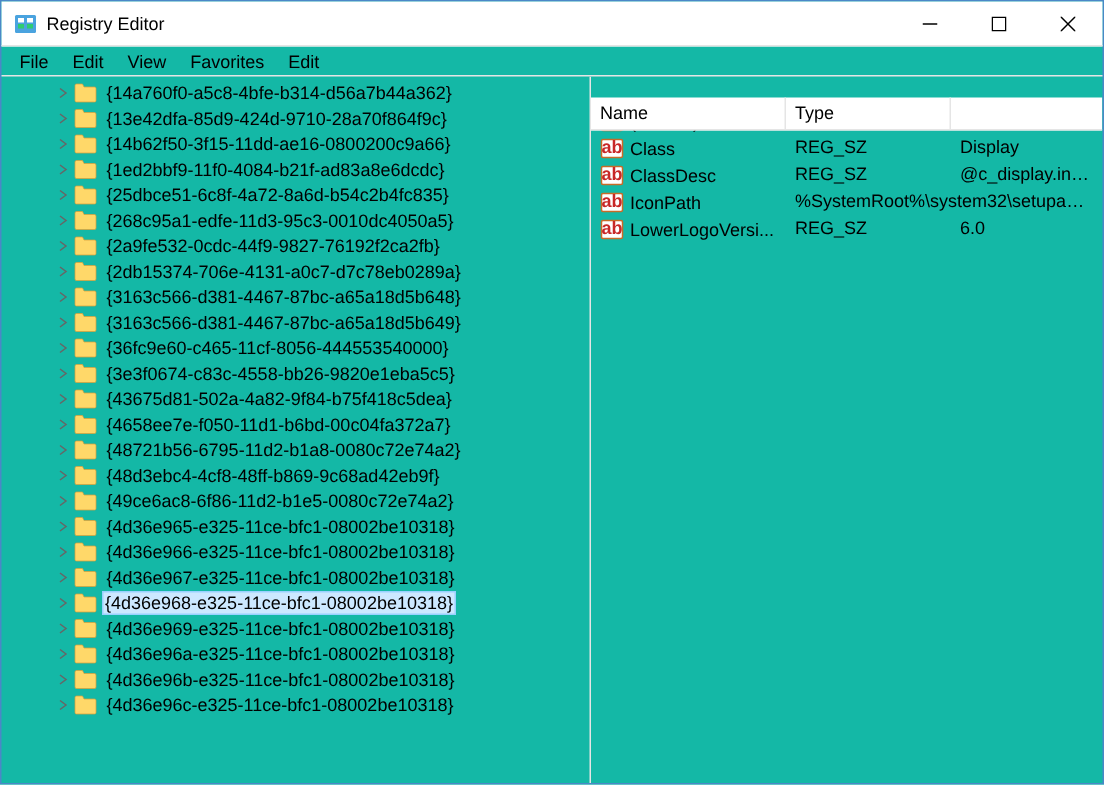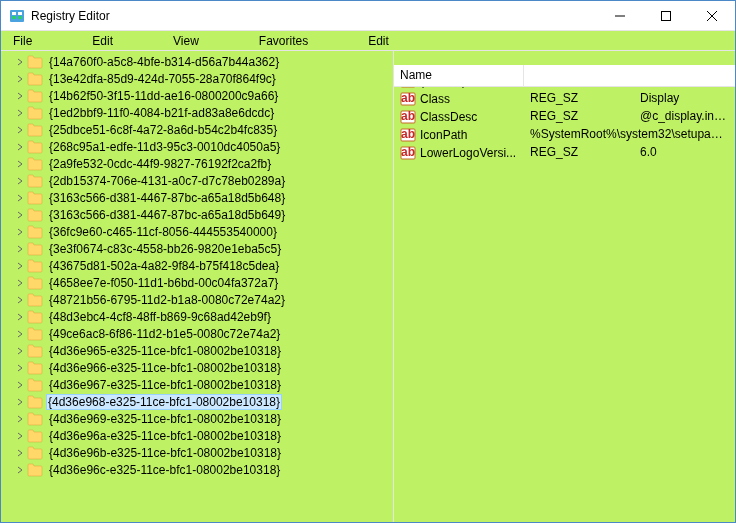--- a/index.html
+++ b/index.html
@@ -1,35 +1,35 @@
 <!DOCTYPE html>
 <html><head>
 <meta charset="utf-8">
 <style>
 * { margin: 0; padding: 0; box-sizing: border-box; font-family: 'Segoe UI', Tahoma, sans-serif; font-size: 12px; }
 html, body { width: 736px; height: 523px; overflow: hidden; background: #fff; }
 
-.window { width: 100%; height: 100%; border: 1px solid #4a88c7; display: flex; flex-direction: column; background: #bef264; }
+.window { width: 100%; height: 100%; border: 1px solid #4a88c7; display: flex; flex-direction: column; background: #14b8a6; }
 
 .titlebar { height: 30px; background: #fff; display: flex; align-items: center; padding-left: 8px; border-bottom: 1px solid #e5e5e5; }
 .titlebar-icon { width: 16px; height: 16px; margin-right: 6px; }
 .titlebar-title { flex: 1; font-size: 12px; color: #000; }
 .titlebar-buttons { display: flex; }
 .titlebar-btn { width: 46px; height: 30px; display: flex; align-items: center; justify-content: center; color: #000; }
 
-.menubar { height: 20px; display: flex; align-items: center; padding: 0 4px; border-bottom: 1px solid #e5e5e5; gap: 44px; }
+.menubar { height: 20px; display: flex; align-items: center; padding: 0 4px; border-bottom: 1px solid #e5e5e5; }
 .menu-item { padding: 2px 8px; cursor: default; }
 
 .addressbar-wrap { padding: 3px 4px; }
 .addressbar { width: 100%; height: 20px; border: 2px solid #d10000; padding: 1px 4px; font-size: 12px; background: #fff; outline: none; }
 
 .content { flex: 1; display: flex; overflow: hidden; }
 
 .tree-pane { width: 393px; border-right: 1px solid #e5e5e5; overflow-y: auto; overflow-x: hidden; padding-top: 2px; }
-.tree-row { display: flex; align-items: center; height: 17px; padding-left: 12px; white-space: nowrap; cursor: default; }
+.tree-row { display: flex; align-items: center; height: 17px; padding-left: 12px; white-space: nowrap; cursor: default; margin-left: 22px; }
 .tree-row.selected .tree-label { background: #cce8ff; border: 1px solid #99d1ff; padding: 0 1px; }
 .tree-label { padding: 0 2px; border: 1px solid transparent; }
 .tree-chevron { width: 14px; display: inline-flex; justify-content: center; color: #666; font-size: 10px; }
 .tree-folder { width: 16px; height: 14px; margin-right: 3px; display: inline-block; }
 
 .list-pane { flex: 1; overflow: auto; }
 .list-header { display: flex; height: 22px; border-bottom: 1px solid #e5e5e5; position: sticky; top: 14px; background: #fff; }
 .list-col { padding: 3px 6px; border-right: 1px solid #e5e5e5; font-size: 12px; color: #000; }
 .list-col.name { width: 130px; }
 .list-col.type { width: 110px; }
@@ -108,21 +108,21 @@
         </div>
         <div class="tree-row">
           <span class="tree-chevron">
             <svg width="8" height="8" viewBox="0 0 8 8">
               <path d="M2 1 L6 4 L2 7" fill="none" stroke="#666" stroke-width="1"></path>
             </svg>
           </span>
           <span class="tree-folder"><svg viewBox="0 0 16 14">
               <path d="M1 3 L1 12 Q1 13 2 13 L14 13 Q15 13 15 12 L15 4 Q15 3 14 3 L7 3 L6 1 L2 1 Q1 1 1 2 Z" fill="#ffd869" stroke="#d9a23b" stroke-width="0.5"></path>
             </svg></span>
-          <span class="tree-label">{13e42dfa-85d9-424d-7055-28a70f864f9c}</span>
+          <span class="tree-label">{13e42dfa-85d9-424d-9710-28a70f864f9c}</span>
         </div>
         <div class="tree-row">
           <span class="tree-chevron">
             <svg width="8" height="8" viewBox="0 0 8 8">
               <path d="M2 1 L6 4 L2 7" fill="none" stroke="#666" stroke-width="1"></path>
             </svg>
           </span>
           <span class="tree-folder"><svg viewBox="0 0 16 14">
               <path d="M1 3 L1 12 Q1 13 2 13 L14 13 Q15 13 15 12 L15 4 Q15 3 14 3 L7 3 L6 1 L2 1 Q1 1 1 2 Z" fill="#ffd869" stroke="#d9a23b" stroke-width="0.5"></path>
             </svg></span>
@@ -368,20 +368,21 @@
           <span class="tree-folder"><svg viewBox="0 0 16 14">
               <path d="M1 3 L1 12 Q1 13 2 13 L14 13 Q15 13 15 12 L15 4 Q15 3 14 3 L7 3 L6 1 L2 1 Q1 1 1 2 Z" fill="#ffd869" stroke="#d9a23b" stroke-width="0.5"></path>
             </svg></span>
           <span class="tree-label">{4d36e96c-e325-11ce-bfc1-08002be10318}</span>
         </div>
       </div>
 
     <div class="list-pane">
       <div class="list-header">
         <div class="list-col name">Name</div>
+        <div class="list-col type">Type</div>
       </div>
       <div id="list-body">
           <div class="list-row">
             <div class="list-cell name">
               <span class="val-icon"><svg viewBox="0 0 16 16">
                   <rect x="1" y="2" width="14" height="12" rx="1" fill="#fff" stroke="#c86b28" stroke-width="1"></rect>
                   <text x="8" y="11" text-anchor="middle" font-size="8" font-weight="bold" fill="#c82828">ab</text>
                 </svg></span>
               <span>(Default)</span>
             </div>

